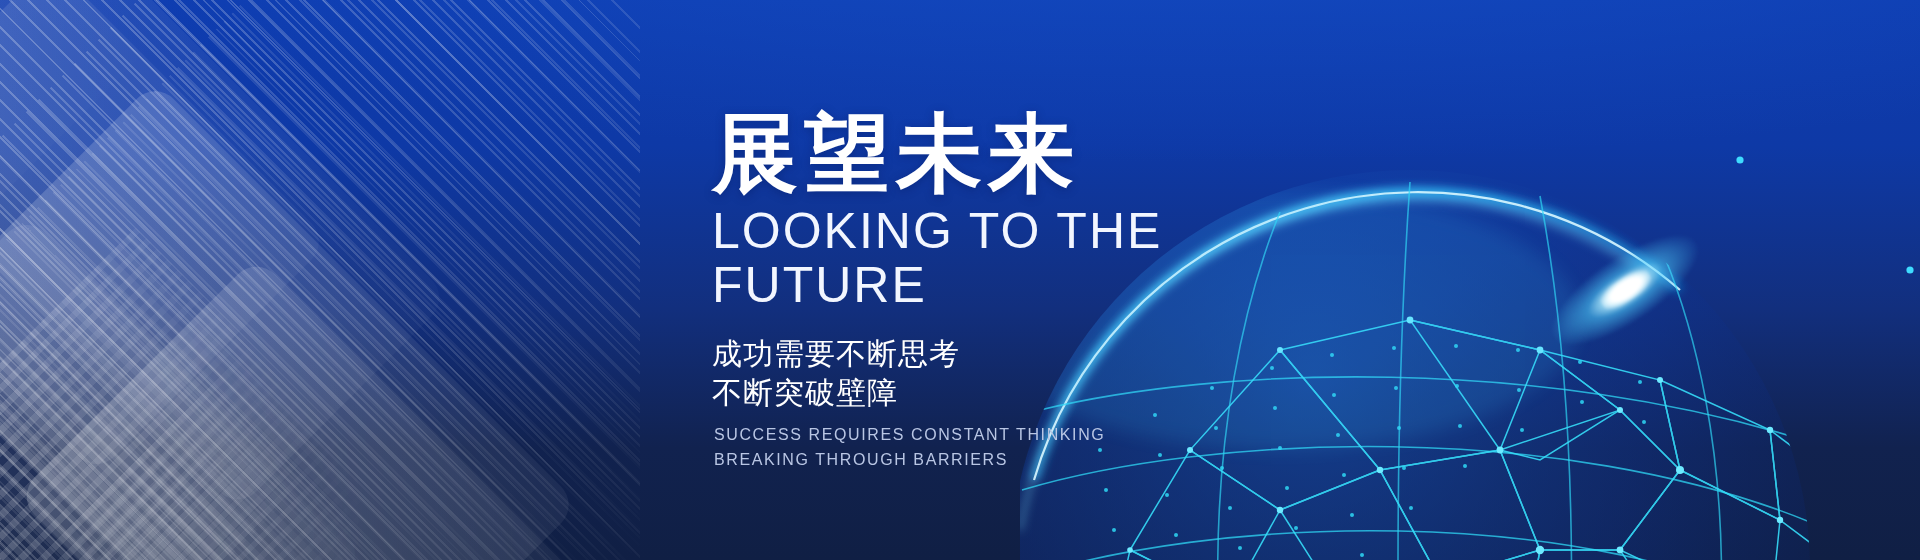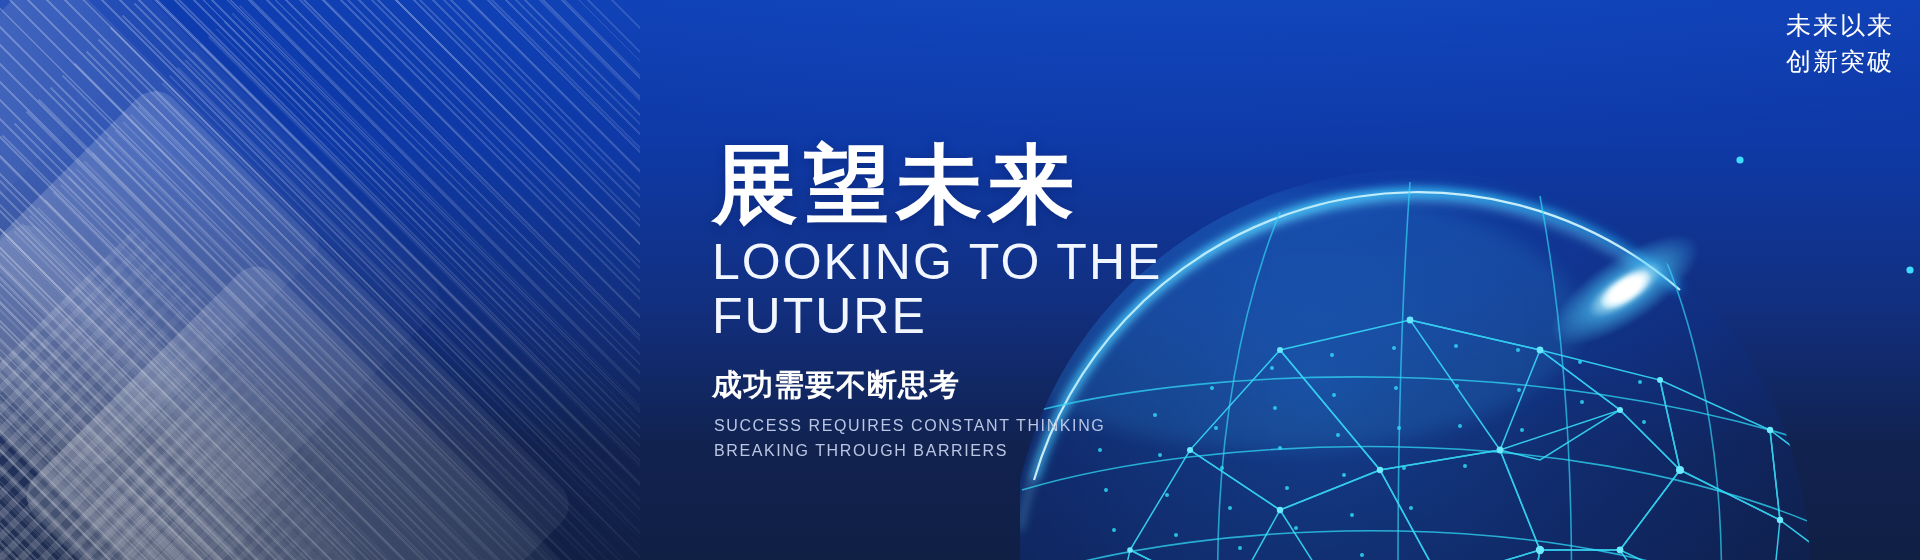--- a/index.html
+++ b/index.html
@@ -120,37 +120,37 @@
   }
   .glow-core::after{
     content:"";
     position:absolute; left:58px; top:20px; width:56px; height:24px;
     background:radial-gradient(ellipse at center,#fff 0%,#fff 42%,rgba(255,255,255,0) 80%);
     filter:blur(.5px);
   }
 
   
   .copy{
-    position:absolute; left:712px; top:141px; width:640px;
+    position:absolute; left:712px; top:110px; width:640px;
     text-align:left; color:#fff;
   }
   .headline-cn{
     font-size:86px; font-weight:bold; line-height:1.02;
     letter-spacing:6px; margin:0 0 6px 0; color:#ffffff;
     text-shadow:0 2px 10px rgba(0,20,80,.35);
   }
   .headline-en{
     font-size:50px; font-weight:300; line-height:1.08;
     letter-spacing:2px; margin:0 0 22px 0; color:#f2f6ff;
   }
   .sub-cn{
     font-size:30px; font-weight:500; line-height:1.32;
     letter-spacing:1px; margin:0 0 10px 0; color:#ffffff;
   }
-  .sub-cn div{ white-space:nowrap;font-weight:bold; }
+  .sub-cn div{ white-space:nowrap; }
   .sub-en{
     font-size:16px; font-weight:400; line-height:1.55;
     letter-spacing:1.6px; margin:2px; color:#b9c6e4;
   }
   .sub-en div{ white-space:nowrap; }
 
   .corner-tag{
     position:absolute; right:26px; top:8px;
     text-align:right; color:#ffffff;
     font-size:25px; font-weight:500; line-height:1.42; letter-spacing:2px;
@@ -414,25 +414,22 @@
     </svg>
 
     <div class="glow-core"></div>
   </div>
 
   <div class="copy">
     <h1 class="headline-cn">展望未来</h1>
     <h2 class="headline-en">LOOKING TO THE FUTURE</h2>
     <div class="sub-cn">
       <div>成功需要不断思考</div>
+      <div>不断突破壁障</div>
     </div>
     <div class="sub-en">
       <div>SUCCESS REQUIRES CONSTANT THINKING</div>
       <div>BREAKING THROUGH BARRIERS</div>
     </div>
   </div>
 
-  <div class="corner-tag">
-    <div>未来以来</div>
-    <div>创新突破</div>
-  </div>
 
 </div>
 
 </body></html>

